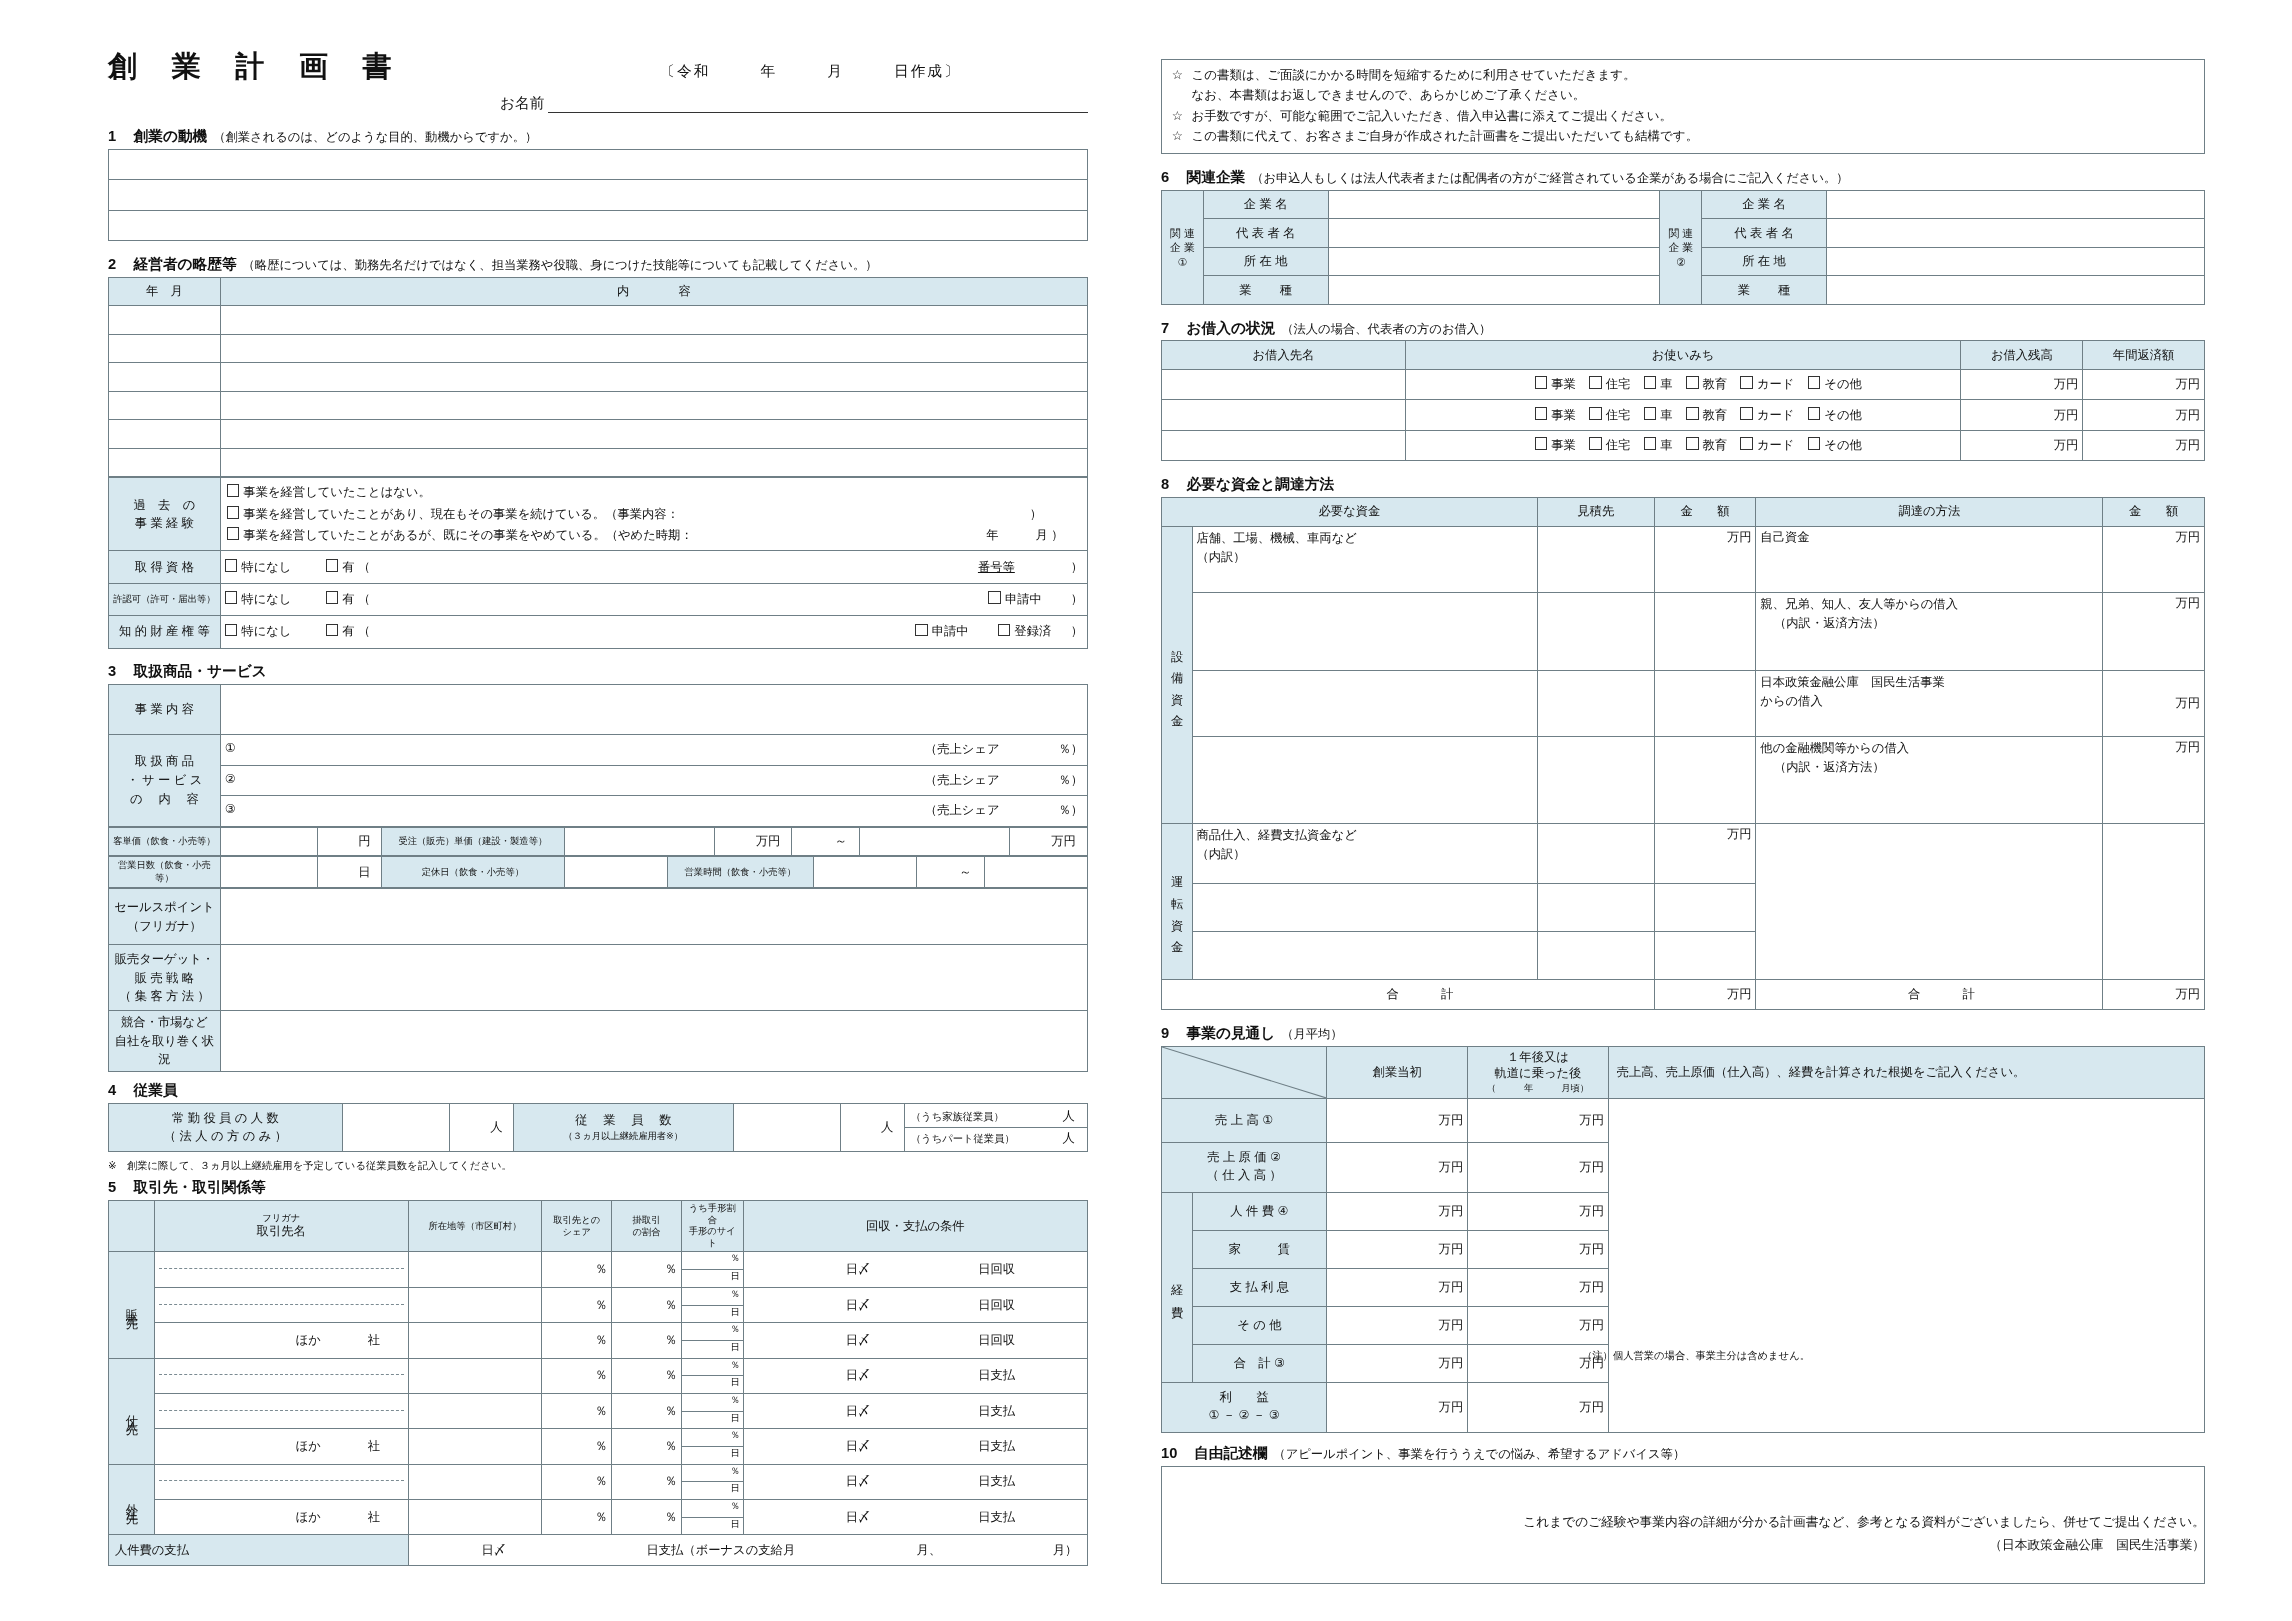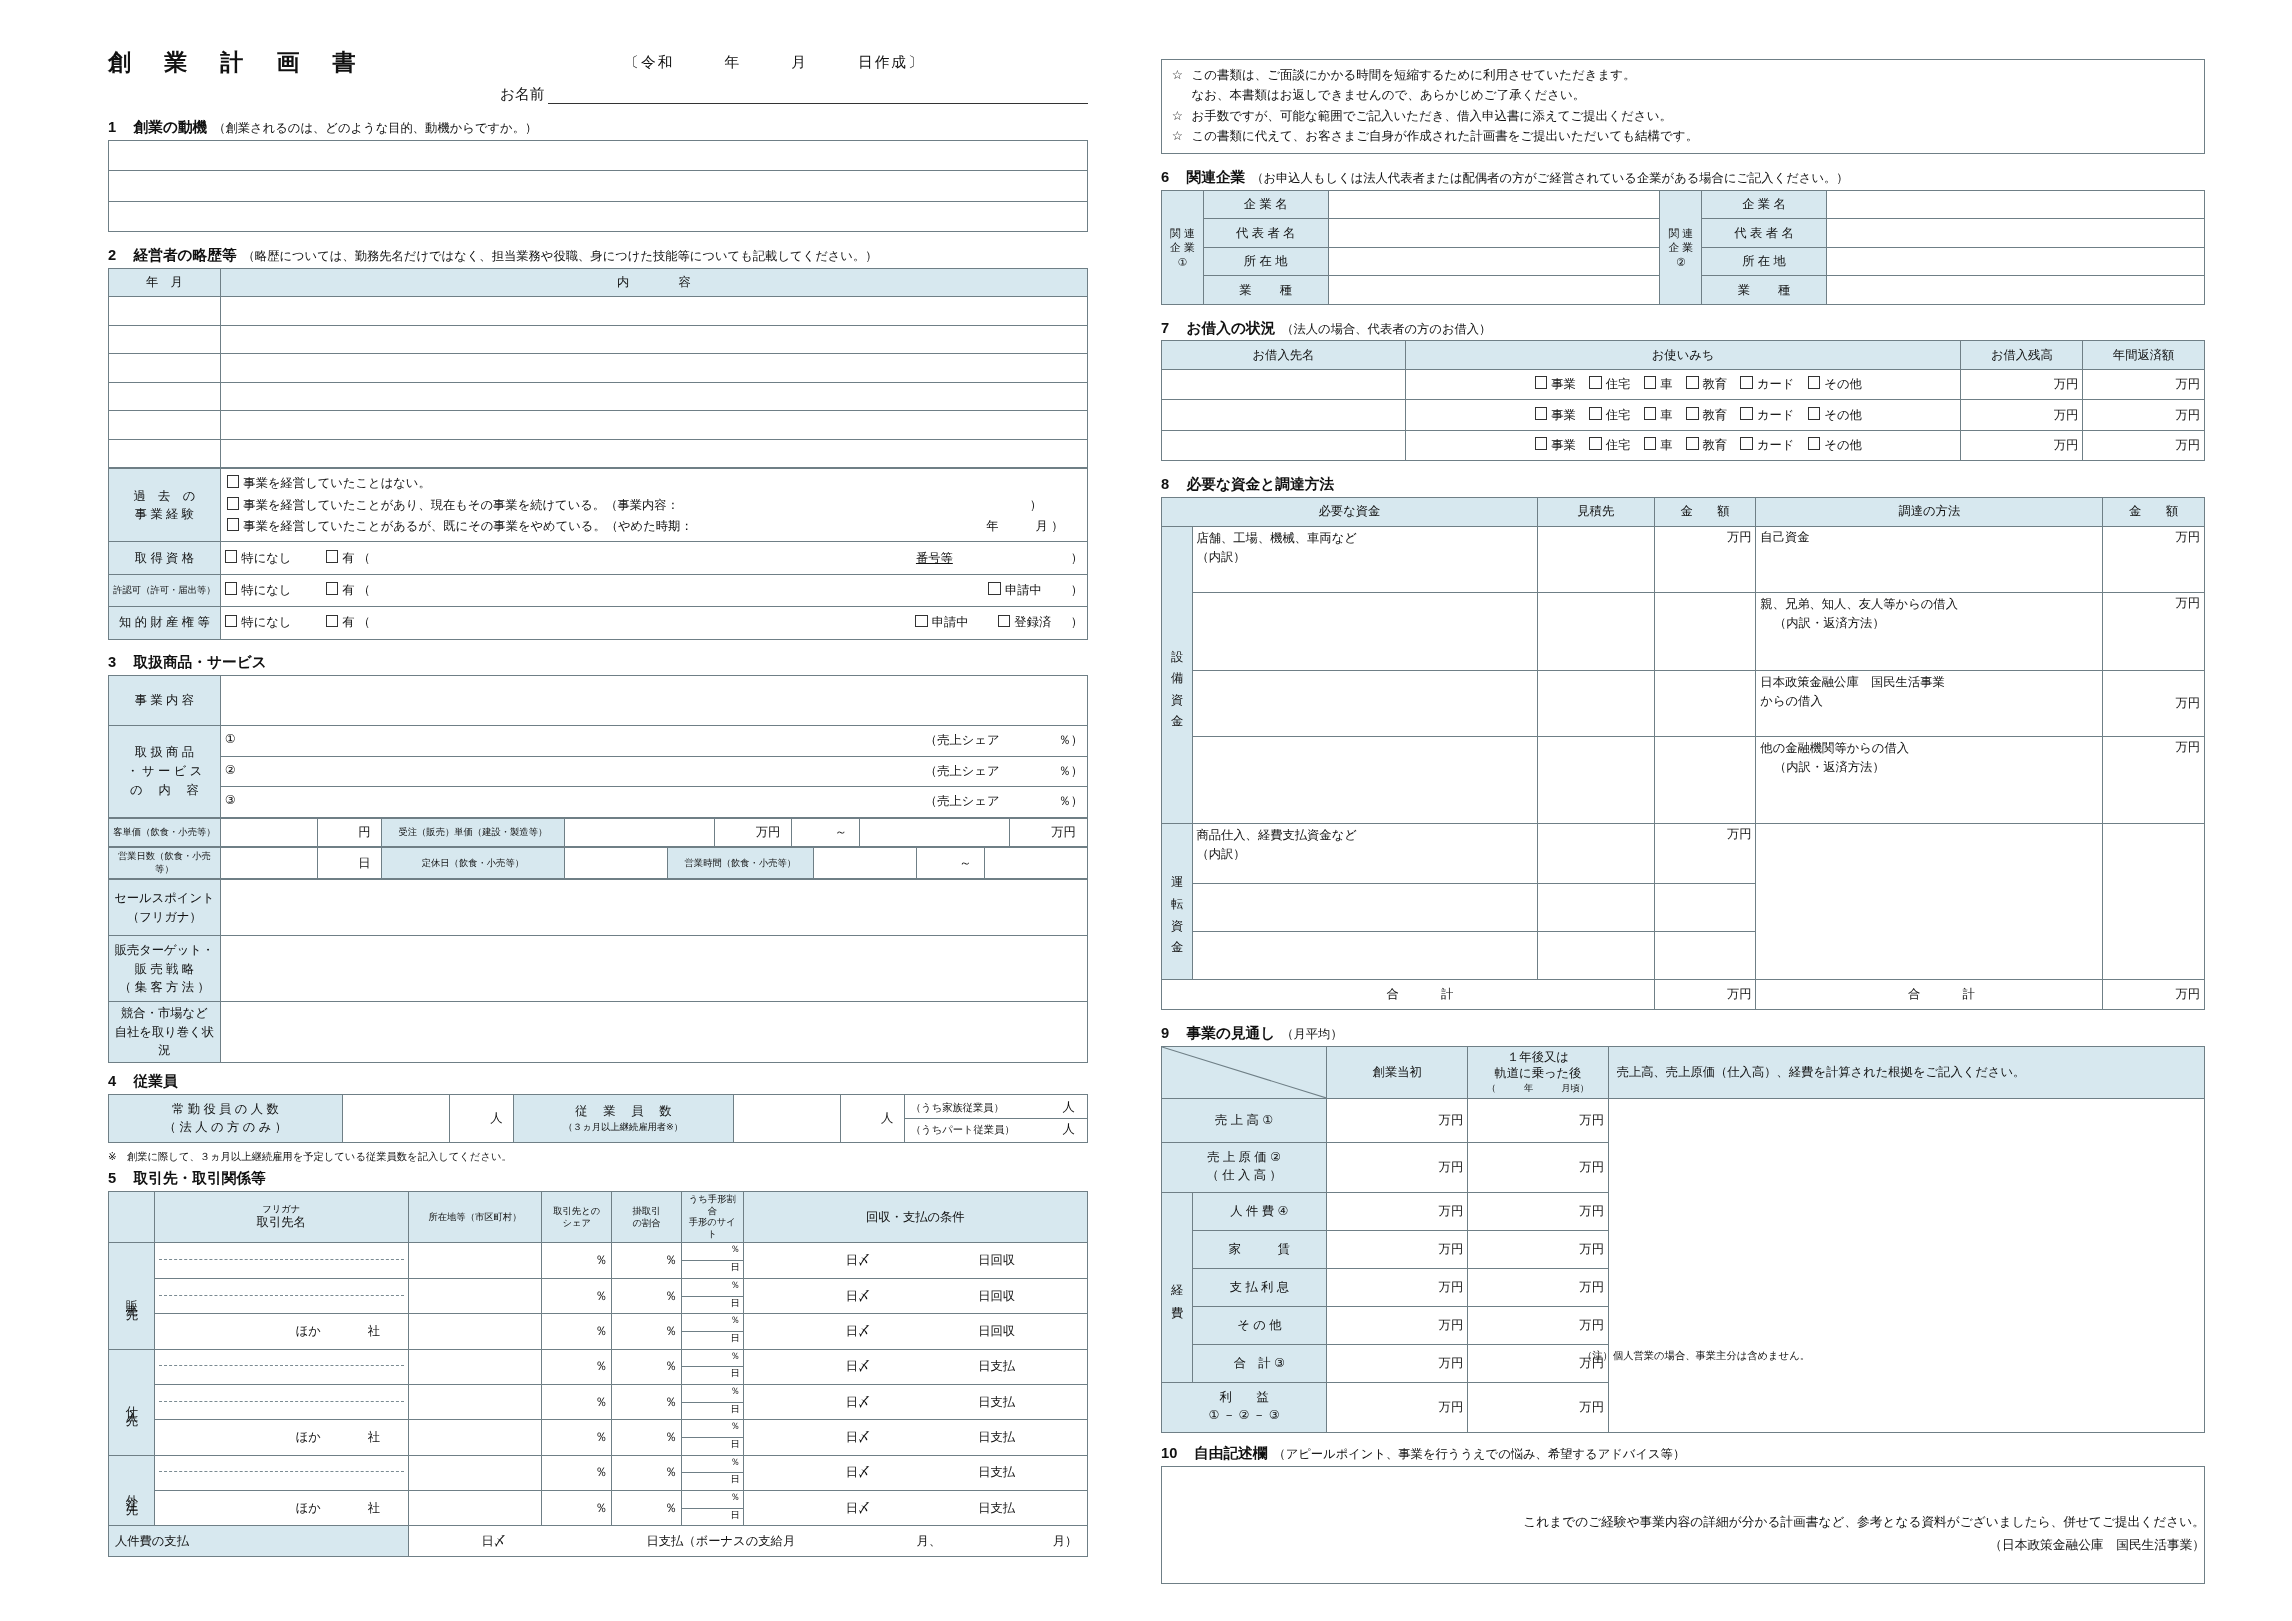--- a/index.html
+++ b/index.html
@@ -1,21 +1,21 @@
 <!DOCTYPE html>
 <html><head>
 <meta charset="utf-8">
 <style>
   html,body{margin:0;padding:0;background:#ffffff;}
   body{width:2293px;height:1621px;font-family:"Liberation Sans","DejaVu Sans",sans-serif;color:#111;}
   .page{position:relative;width:2293px;height:1621px;box-sizing:border-box;padding:0;}
   .col-left{position:absolute;left:108px;top:47px;width:980px;}
   .col-right{position:absolute;left:1161px;top:59px;width:1044px;}
 
-  .title{font-size:23px;letter-spacing:13.7px;font-weight:bold;font-family:"Liberation Serif","DejaVu Serif",serif;}
+  .title{font-size:29px;letter-spacing:13.7px;font-weight:bold;font-family:"Liberation Serif","DejaVu Serif",serif;}
   .title-row{display:flex;align-items:flex-end;}
   .title-date{font-size:14.7px;margin-left:255px;margin-bottom:5.9px;letter-spacing:2px;}
   .name-row{margin-top:7px;display:flex;align-items:center;}
   .name-label{font-size:14.7px;margin-left:392px;}
   .name-line{flex:1;border-bottom:1px solid #333;height:17.6px;margin-left:3.9px;}
 
   .sec{margin-top:13.7px;}
   .sec-head{font-size:14.7px;font-weight:bold;display:flex;align-items:baseline;}
   .sec-num{width:25.5px;display:inline-block;}
   .sec-title{margin-right:5.9px;}
@@ -143,21 +143,21 @@
             <div><span class="cb"></span><span>事業を経営していたことがあるが、既にその事業をやめている。（やめた時期：</span><span style="float:right;margin-right:17.6px;">年　　　月 ）</span></div>
           </td>
         </tr>
         <tr>
           <td class="hd h28">取 得 資 格</td>
           <td class="h28">
             <span class="cb"></span><span>特になし</span>
             <span style="display:inline-block;width:27.4px;"></span>
             <span class="cb"></span><span>有 （</span>
             <span style="float:right;"><span>）</span></span>
-            <span style="float:right;margin-right:118px;text-decoration:underline;">番号等</span>
+            <span style="float:right;margin-right:56px;text-decoration:underline;">番号等</span>
           </td>
         </tr>
         <tr>
           <td class="hd h28 xs">許認可（許可・届出等）</td>
           <td class="h28">
             <span class="cb"></span><span>特になし</span>
             <span style="display:inline-block;width:27.4px;"></span>
             <span class="cb"></span><span>有 （</span>
             <span style="float:right;"><span>）</span></span>
             <span style="float:right;margin-right:29px;"><span class="cb"></span><span>申請中</span></span>

